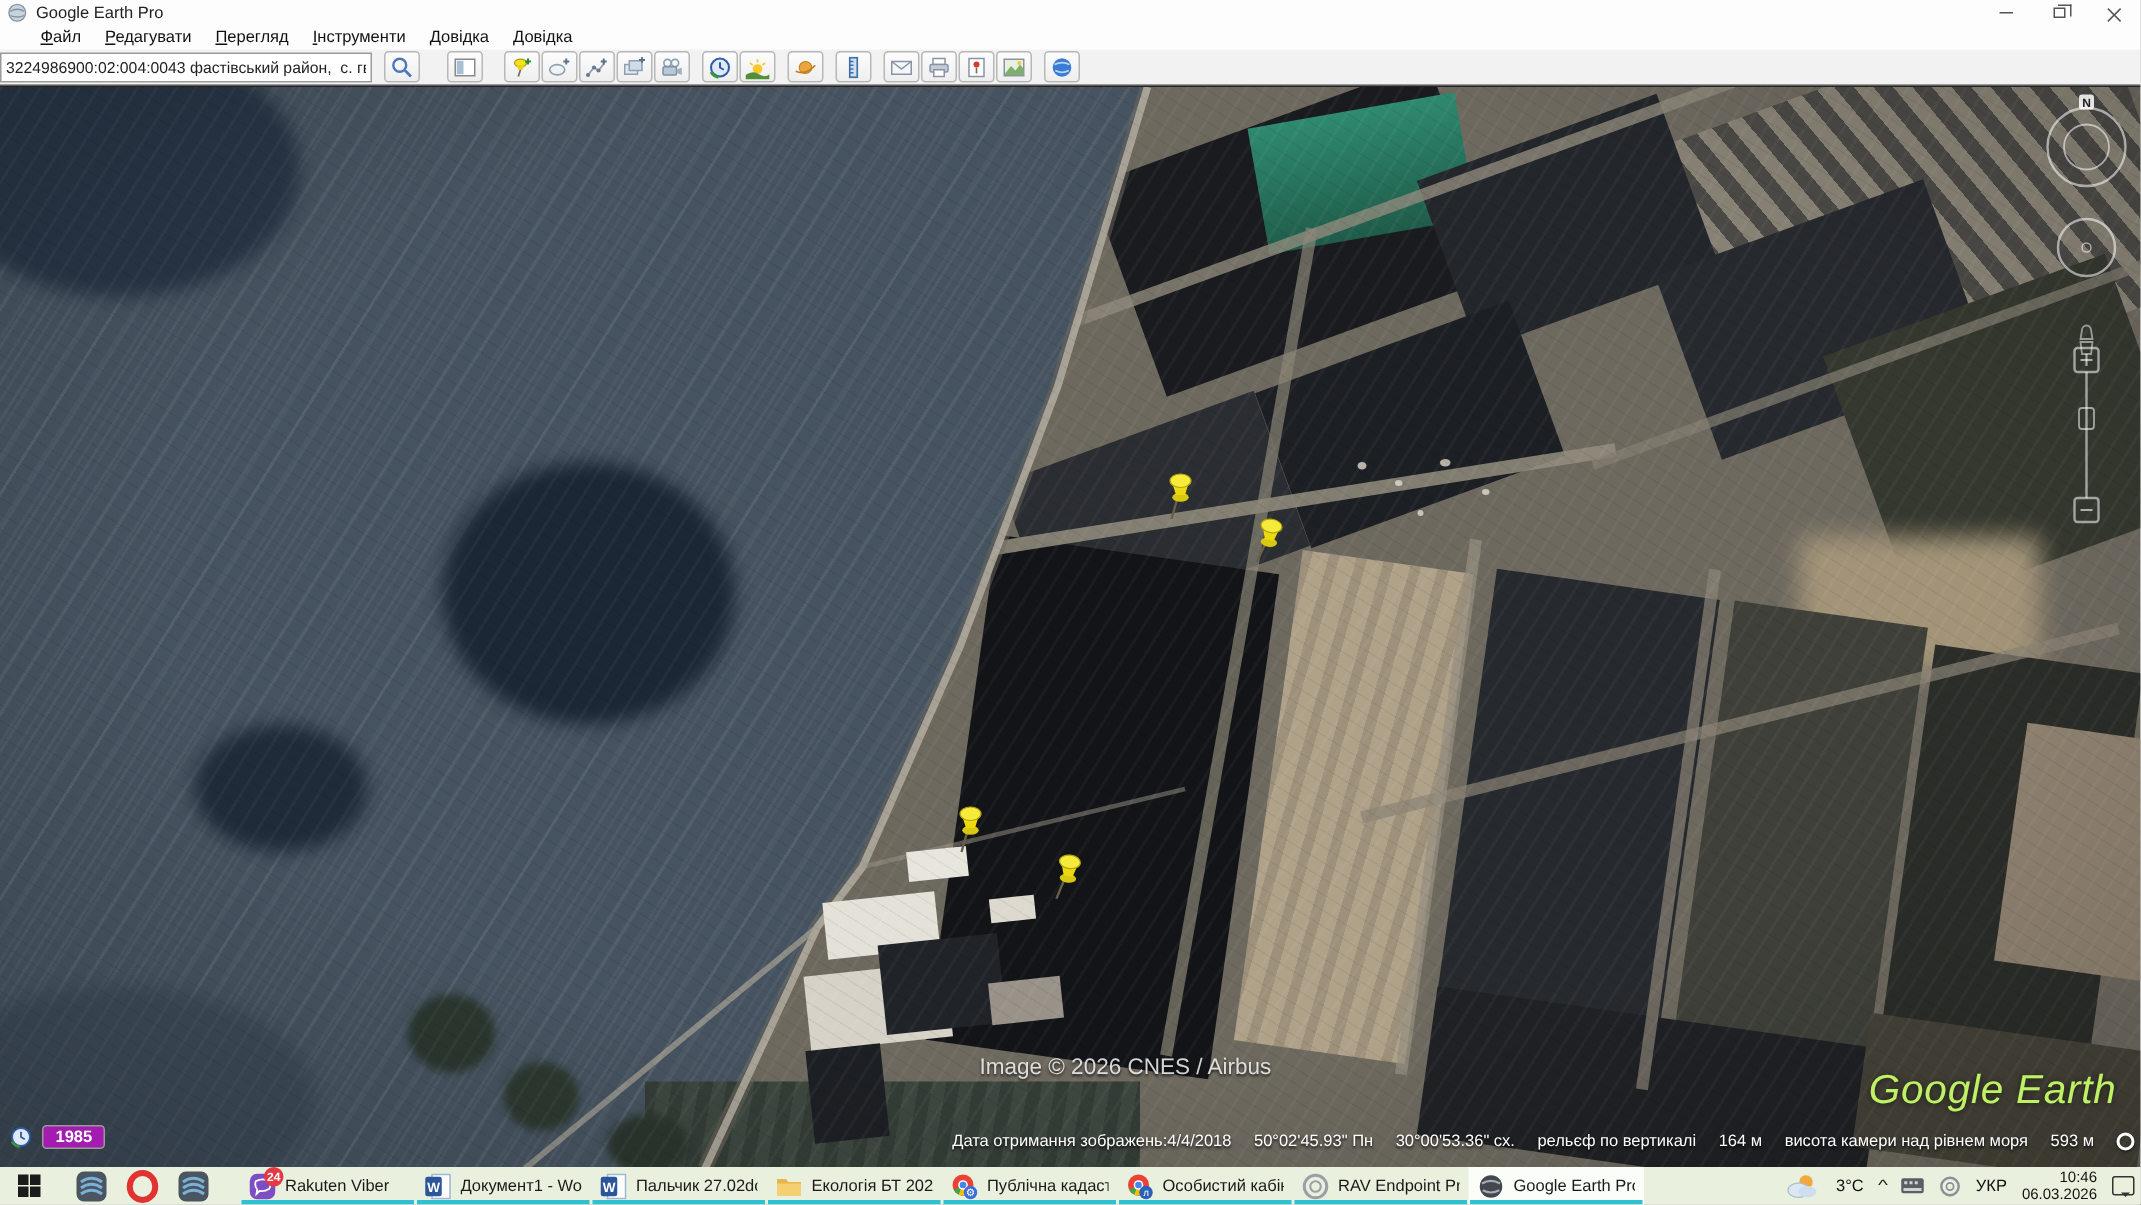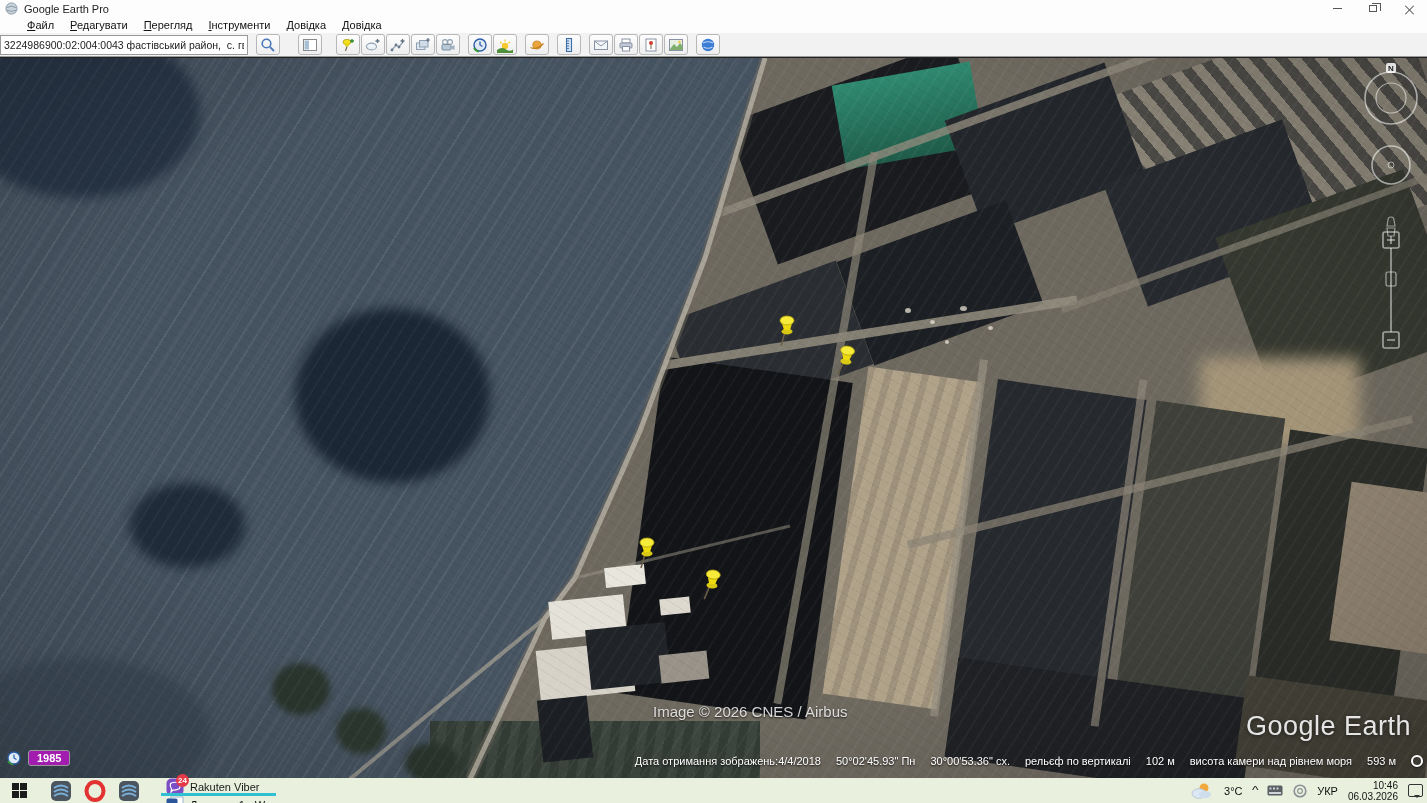--- a/index.html
+++ b/index.html
@@ -48,34 +48,34 @@
   .field { position:absolute; inset:0;
     background:linear-gradient(115deg,#45525f 0%, #465360 55%, #4b5864 100%);
     clip-path:polygon(0 0, 765px 0, 705px 200px, 640px 373px, 575px 520px, 545px 560px, 470px 721px, 0 721px);
   }
   .field::after { content:""; position:absolute; inset:0; background:repeating-linear-gradient(122deg, rgba(255,255,255,.05) 0 2px, transparent 2px 13px); }
   .blob { position:absolute; border-radius:50%; filter:blur(6px); }
 
   .status-row { position:absolute; right:4px; top:694px; height:18px; display:flex; align-items:center; gap:15px; color:#fff; font-size:11px; text-shadow:0 1px 2px rgba(0,0,0,.9); white-space:nowrap; }
   .status-circle { width:12px; height:12px; border:2px solid #fff; border-radius:50%; box-shadow:0 1px 2px rgba(0,0,0,.6); }
   .attribution { position:absolute; left:653px; top:645px; font-size:15px; color:rgba(255,255,255,.82); text-shadow:0 1px 2px rgba(0,0,0,.8); }
-  .watermark { position:absolute; right:16px; top:653px; font-size:27px; color:#e5e5e5; letter-spacing:.5px; text-shadow:0 1px 4px rgba(0,0,0,.55); }
+  .watermark { position:absolute; right:16px; top:653px; font-size:27px; color:#bef264; letter-spacing:.5px; text-shadow:0 1px 4px rgba(0,0,0,.55);font-style:italic; }
   .history-badge { position:absolute; left:6px; top:692px; display:flex; align-items:center; gap:6px; }
   .history-pill { background:#a21caf; border:1px solid #9a9a9a; border-radius:3px; color:#fff; font-size:11px; font-weight:bold; padding:1px 8px; }
 
   .pushpin { position:absolute; width:30px; height:36px; cursor:pointer; }
 
   
   .taskbar { position:absolute; left:0; top:778px; width:100%; height:25px; background:#e9f0dd; display:flex; align-items:stretch; }
   .tb-start { width:38px; display:flex; align-items:center; justify-content:center; cursor:pointer; }
   .win-logo { display:grid; grid-template-columns:7px 7px; grid-template-rows:7px 7px; gap:1px; }
   .win-logo span { background:#1b1b1b; }
   .pinned { display:flex; align-items:center; gap:12px; padding:0 12px; }
   .pin-ico { width:22px; height:22px; cursor:pointer; }
-  .task-btns { display:flex; align-items:stretch; margin-left:8px;flex-direction:column; }
+  .task-btns { display:flex; align-items:stretch; margin-left:8px; }
   .task-btn { position:relative; width:117px; display:flex; align-items:center; gap:6px; padding:0 6px; cursor:pointer; }
   .task-btn.active { background:#fbfdf8; }
   .task-btn .runline { position:absolute; left:1px; right:1px; bottom:0; height:3px; background:#2fc0d2; }
   .task-label { font-size:11px; color:#1a1a1a; white-space:nowrap; overflow:hidden; }
   .task-ico { width:18px; height:18px; flex:none; position:relative; }
   .badge { position:absolute; right:-5px; top:-4px; min-width:13px; height:13px; background:#e63946; color:#fff; font-size:8px; font-weight:bold; border-radius:7px; display:flex; align-items:center; justify-content:center; padding:0 2px; }
   .tray { margin-left:auto; display:flex; align-items:center; gap:10px; padding-right:4px; }
   .tray-txt { font-size:11px; color:#111; }
   .clock { text-align:right; font-size:10px; color:#111; line-height:11px; }
   .chevron { font-size:10px; color:#222; transform:scaleX(1.4); }
@@ -370,21 +370,21 @@
     </div>
 
     <div class="attribution">Image © 2026 CNES / Airbus</div>
     <div class="watermark">Google Earth</div>
 
     <div class="status-row">
       <span>Дата отримання зображень:4/4/2018</span>
       <span>50°02'45.93" Пн</span>
       <span>30°00'53.36" сх.</span>
       <span>рельєф по вертикалі</span>
-      <span>102 м</span>
+      <span>164 м</span>
       <span>висота камери над рівнем моря</span>
       <span>593 м</span>
       <span class="status-circle"></span>
     </div>
   </div>
 
   <div class="taskbar">
     <div class="tb-start">
       <span class="win-logo">
           <span></span>

